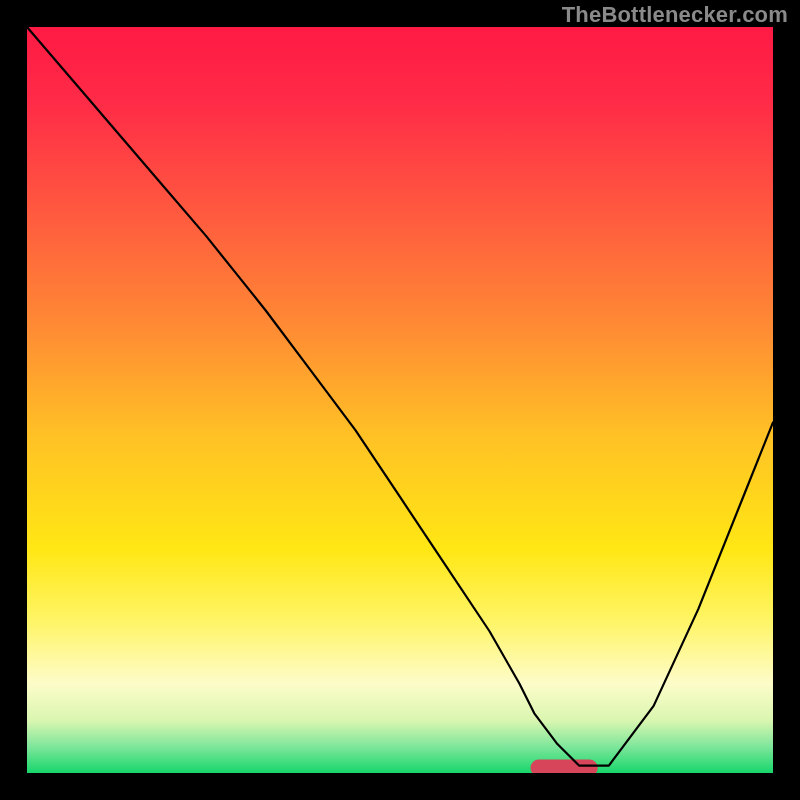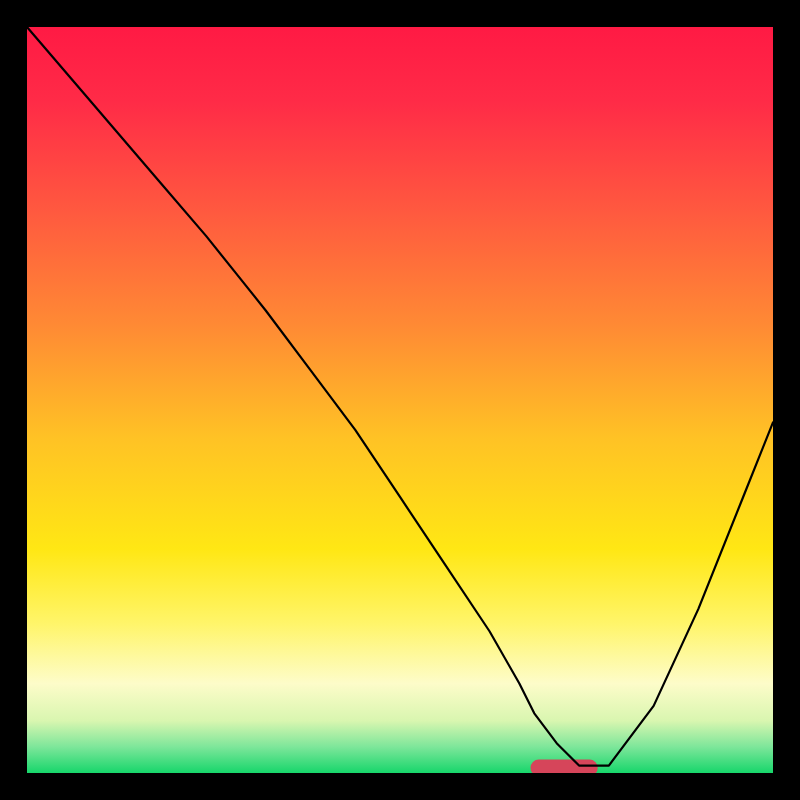--- a/index.html
+++ b/index.html
@@ -33,20 +33,21 @@
     top: 27px;
     width: 746px;
     height: 746px;
   }
   svg { display:block; }
 </style>
 </head>
 <body>
 <div class="outer">
 
+<div class="watermark">TheBottlenecker.com</div>
 
 <div class="plot-wrap">
   <svg id="chart-svg" width="746" height="746" viewBox="0 0 746 746" preserveAspectRatio="none">
         <defs>
           <linearGradient id="bg-grad" x1="0" y1="0" x2="0" y2="1">
             <stop offset="0%" stop-color="#ff1a44"></stop>
             <stop offset="10%" stop-color="#ff2b47"></stop>
             <stop offset="25%" stop-color="#ff5a3f"></stop>
             <stop offset="40%" stop-color="#ff8a34"></stop>
             <stop offset="55.00000000000001%" stop-color="#ffc225"></stop>

